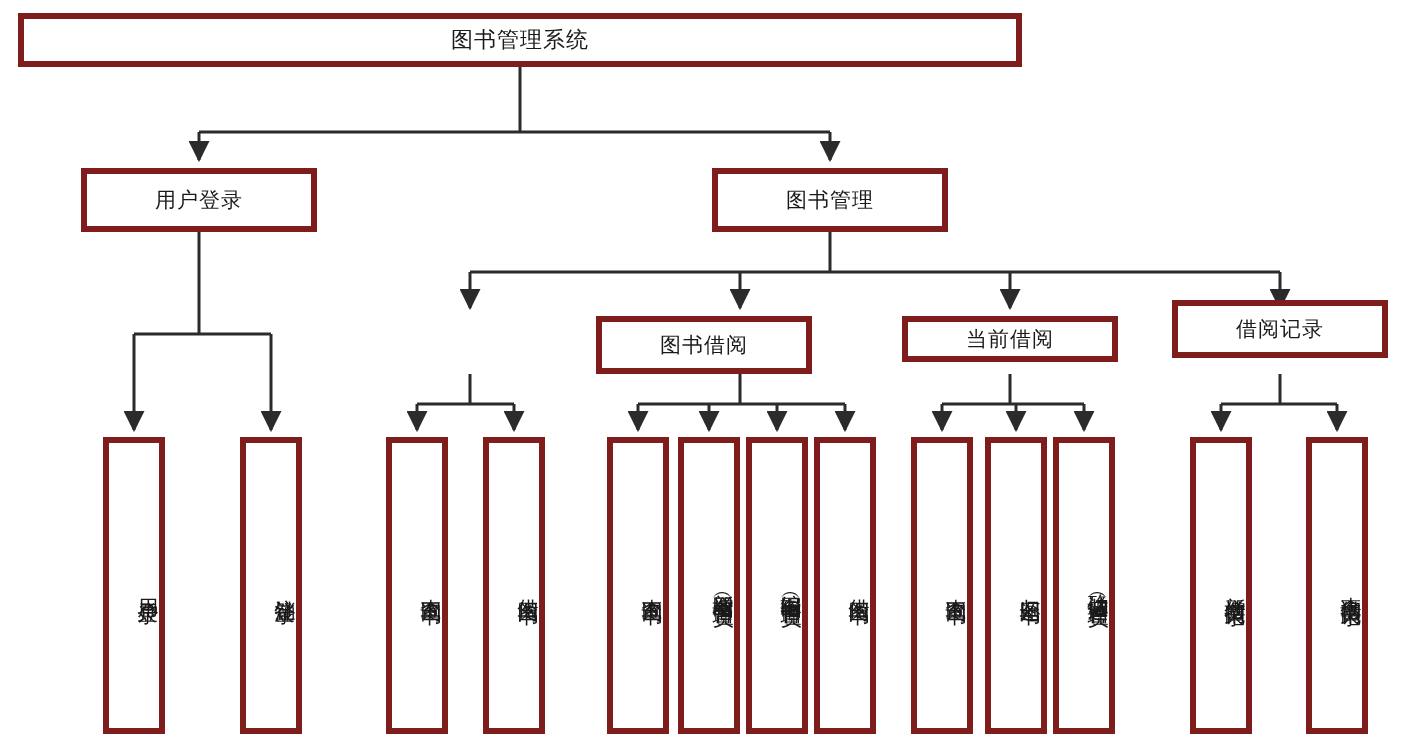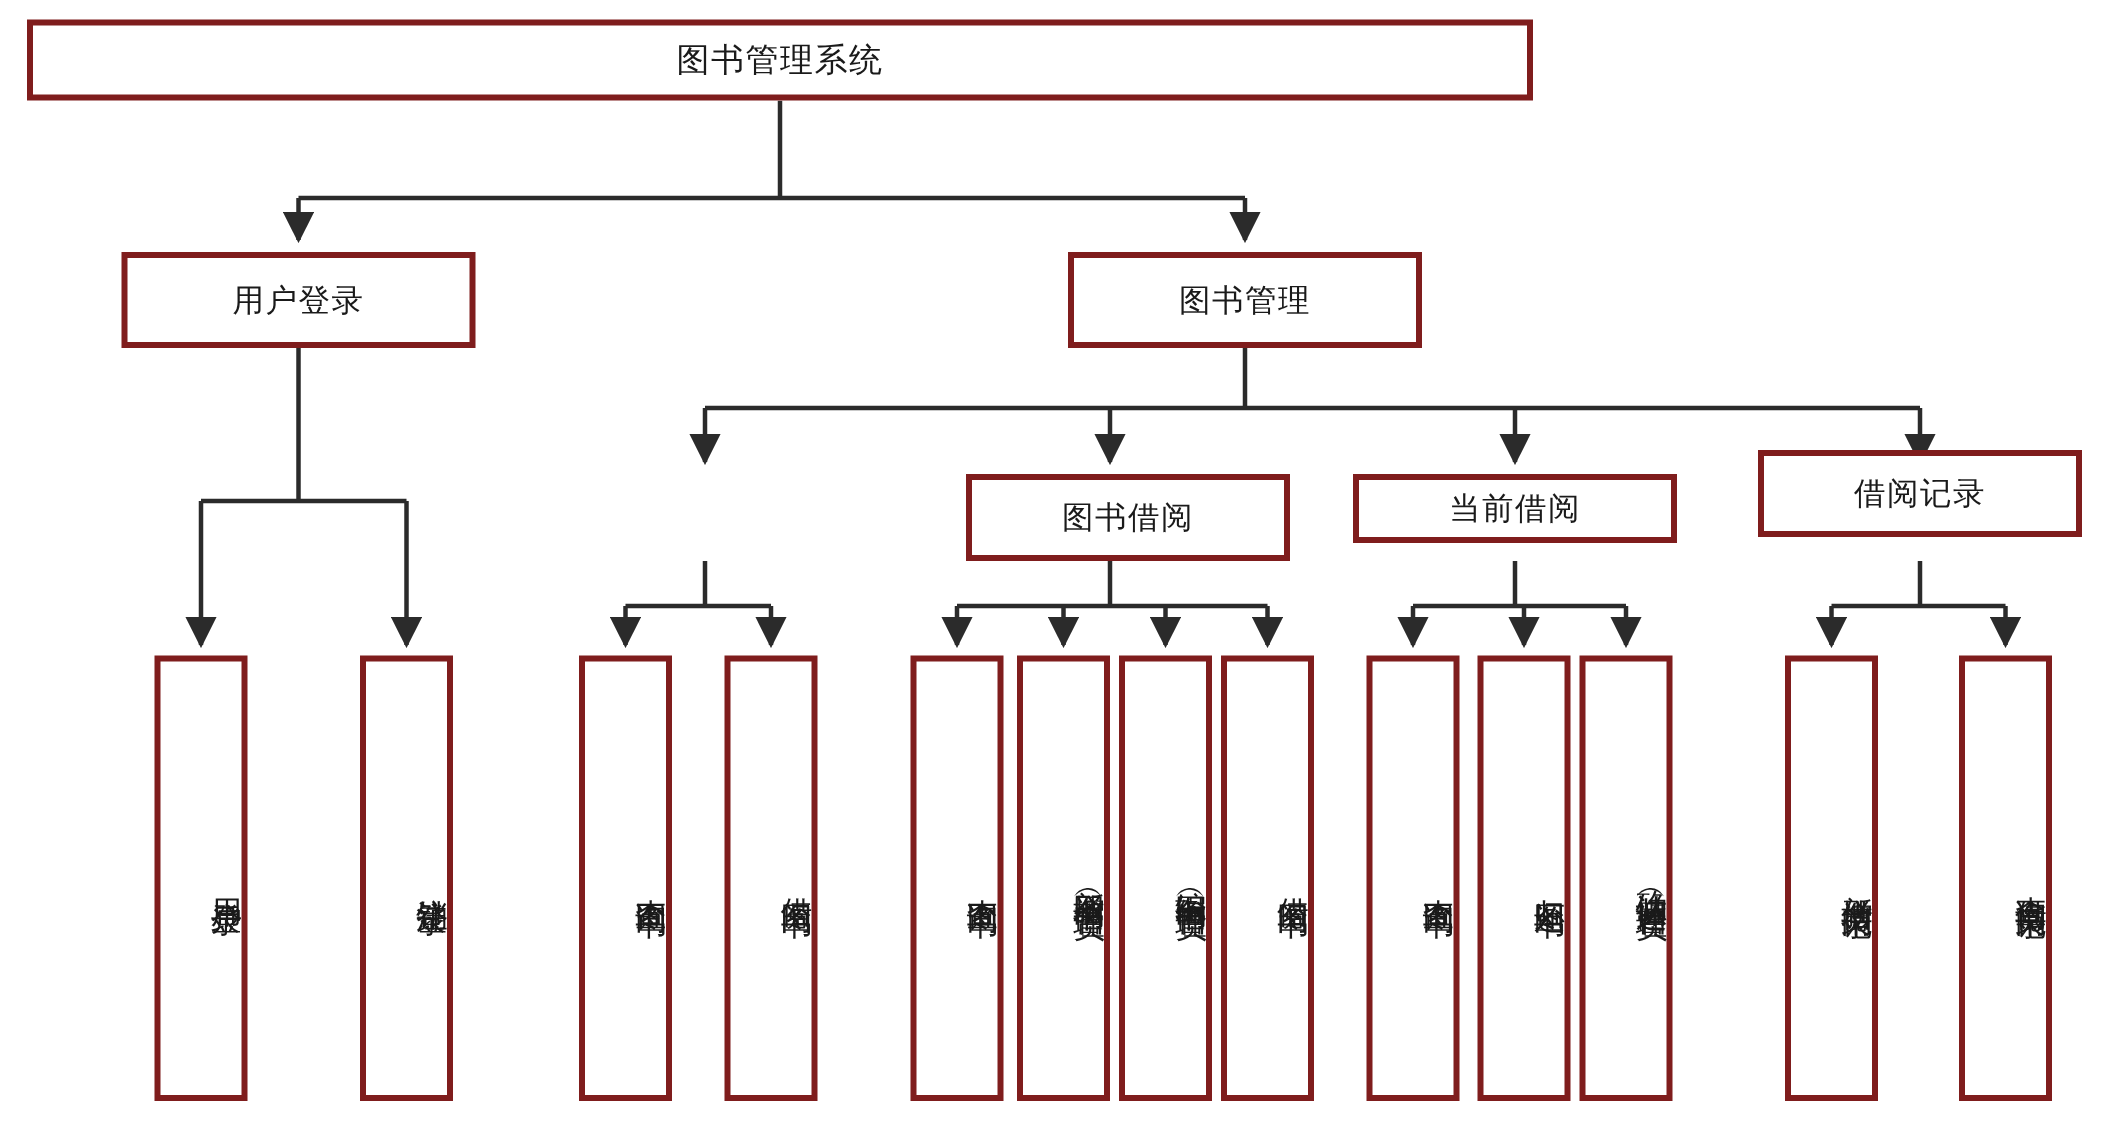--- a/index.html
+++ b/index.html
@@ -18,21 +18,21 @@
   #edges {
     position: absolute;
     left: 0;
     top: 0;
     width: 1405px;
     height: 747px;
   }
   .node {
     position: absolute;
     box-sizing: border-box;
-    border: 4px solid #7f1d1d;
+    border: 6px solid #7f1d1d;
     background: #ffffff;
     display: flex;
     align-items: center;
     justify-content: center;
     color: #1a1a1a;
   }
   .node-h {
     font-size: 21px;
     letter-spacing: 1px;
     white-space: nowrap;
@@ -121,21 +121,21 @@
     <span>图书管理系统</span>
   </div>
 
   <div class="node node-h" id="node-l2-0" style="left: 81px; top: 168px; width: 236px; height: 64px;">
     <span>用户登录</span>
   </div>
   <div class="node node-h" id="node-l2-1" style="left: 712px; top: 168px; width: 236px; height: 64px;">
     <span>图书管理</span>
   </div>
 
-  <div class="node node-h" id="node-l3-1" style="left: 644px; top: 316px; width: 216px; height: 58px;">
+  <div class="node node-h" id="node-l3-1" style="left: 596px; top: 316px; width: 216px; height: 58px;">
     <span>图书借阅</span>
   </div>
   <div class="node node-h" id="node-l3-2" style="left: 902px; top: 316px; width: 216px; height: 46px;">
     <span>当前借阅</span>
   </div>
   <div class="node node-h" id="node-l3-3" style="left: 1172px; top: 300px; width: 216px; height: 58px;">
     <span>借阅记录</span>
   </div>
 
   <div class="node node-v" id="node-leaf-0" style="left: 103px; top: 437px; width: 62px; height: 297px;">

